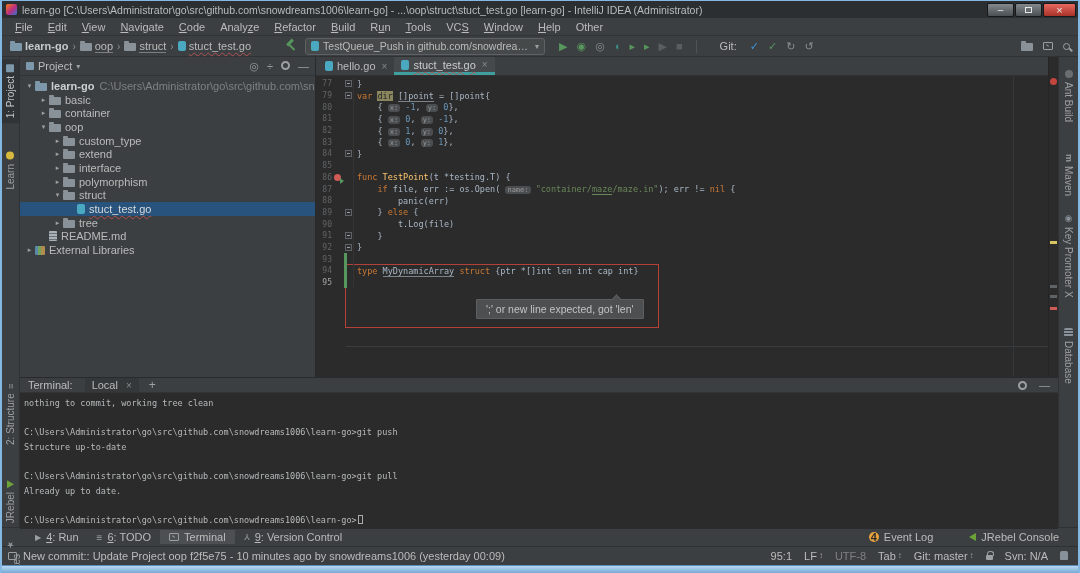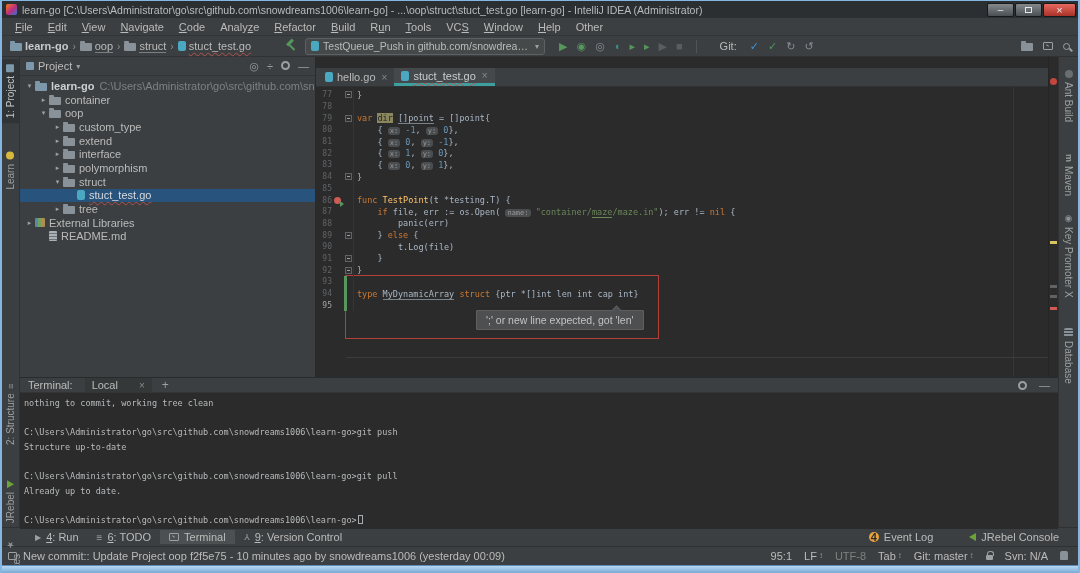--- a/index.html
+++ b/index.html
@@ -63,21 +63,21 @@
   .tree-row { height:13.7px; display:flex; align-items:center; white-space:nowrap; }
   .tree-row.selected { background:var(--selection_blue); color:#d8dadc; }
   .tr-arrow { width:11px; text-align:center; font-size:7px; color:#9da0a2; flex:0 0 auto; }
   .tr-label { margin-left:4px; }
   .tr-label.bold { font-weight:bold; color:#cdd0d2; }
   .tr-label.excluded { color:var(--excluded_yellow); }
   .tr-path { color:#7d8184; margin-left:5px; overflow:hidden; }
   
   .editor { flex:1; min-width:0; display:flex; flex-direction:column; background:#2b2b2b; }
   .tabbar { height:19px; background:#3c3f41; display:flex; align-items:flex-end; padding-left:2px;
-            border-bottom:1px solid #2f3133;margin-top:11px; }
+            border-bottom:1px solid #2f3133; }
   .tab { display:flex; align-items:center; gap:4px; padding:0 7px; height:18px; font-size:11px; color:#bbbbbb; }
   .tab.active { background:#45494b; border-bottom:3px solid var(--accent_tab_underline); color:#c9cccd; }
   .tab .tab-close { color:#84898c; font-size:10px; margin-left:2px; }
   .code-region { position:relative; flex:1; overflow:hidden; font-family:"DejaVu Sans Mono", monospace; }
   .code-lines { position:absolute; top:2px; left:0; right:16px; }
   .code-line { height:11.7px; display:flex; align-items:center; white-space:pre; font-size:8.5px; }
   .ln-num { width:16px; text-align:right; color:var(--line_number); font-size:8px; flex:0 0 auto; }
   .code-line.cur .ln-num { color:#a2a5a7; }
   .ln-ic { width:11px; flex:0 0 auto; display:flex; justify-content:center; align-items:center; }
   .ln-fold { width:11px; flex:0 0 auto; position:relative; display:flex; justify-content:center; align-items:center;
@@ -108,21 +108,21 @@
               border-left:1px solid #5c5e60; border-top:1px solid #5c5e60; transform:rotate(45deg); }
   
   .stripe { width:10px; background:#2b2b2b; border-left:1px solid #252525; position:relative; }
   .stripe-err-top { position:absolute; top:21px; left:1px; width:7px; height:7px; border-radius:50%; background:#c4453e; }
   .mark { position:absolute; left:1px; width:7px; height:3px; }
   
   .terminal-panel { height:150px; display:flex; flex-direction:column; border-top:1px solid #282b2d; }
   .term-header { height:19px; background:#3c3f41; display:flex; align-items:center; font-size:11px;
                  color:#bbbbbb; padding:0 8px; border-bottom:1px solid #323537; }
   .term-title { margin-right:12px; }
-  .term-tab { display:flex; align-items:center; gap:21px; background:#353839; padding:1px 7px; }
+  .term-tab { display:flex; align-items:center; gap:8px; background:#353839; padding:1px 7px; }
   .term-close { color:#84898c; font-size:10px; }
   .term-add { margin-left:10px; color:#9da0a2; font-size:12px; }
   .term-hicons { margin-left:auto; display:flex; gap:12px; align-items:center; color:#9da0a2; }
   .term-body { flex:1; background:#2b2b2b; padding:5px 0 0 4px; font-family:"DejaVu Sans Mono", monospace;
                font-size:8.5px; color:#b7babc; }
   .term-line { height:14.6px; white-space:pre; }
   .term-cursor { display:inline-block; width:5px; height:9px; border:1px solid #a9adb0; vertical-align:-1px; margin-left:1px; }
   
   .bottombar { height:19px; background:#3c3f41; border-top:1px solid #2f3133; display:flex; align-items:center;
                font-size:11px; color:#bbbbbb; padding:0 10px 0 24px; }
@@ -347,20 +347,25 @@
           <div class="pp-tree" id="ptree">
               <div class="tree-row" style="padding-left: 4px;">
                 <span class="tr-arrow">▾</span>
                 <span class="ic ic-project-folder-icon"></span>
                 <span class="tr-label bold">learn-go</span>
                 <span class="tr-path">C:\Users\Administrator\go\src\github.com\snowdre</span>
               </div>
               <div class="tree-row" style="padding-left: 18px;">
                 <span class="tr-arrow">▸</span>
                 <span class="ic ic-folder-icon"></span>
+                <span class="tr-label">basic</span>
+              </div>
+              <div class="tree-row" style="padding-left: 18px;">
+                <span class="tr-arrow">▸</span>
+                <span class="ic ic-folder-icon"></span>
                 <span class="tr-label">container</span>
               </div>
               <div class="tree-row" style="padding-left: 18px;">
                 <span class="tr-arrow">▾</span>
                 <span class="ic ic-folder-icon"></span>
                 <span class="tr-label">oop</span>
               </div>
               <div class="tree-row" style="padding-left: 32px;">
                 <span class="tr-arrow">▸</span>
                 <span class="ic ic-folder-icon"></span>
@@ -389,29 +394,29 @@
               <div class="tree-row selected" style="padding-left: 46px;">
                 <span class="tr-arrow"></span>
                 <span class="ic ic-go-file-icon"></span>
                 <span class="tr-label typo">stuct_test.go</span>
               </div>
               <div class="tree-row" style="padding-left: 32px;">
                 <span class="tr-arrow">▸</span>
                 <span class="ic ic-folder-icon"></span>
                 <span class="tr-label">tree</span>
               </div>
-              <div class="tree-row" style="padding-left: 4px;">
-                <span class="tr-arrow">▸</span>
-                <span class="ic ic-libraries-icon"></span>
-                <span class="tr-label">External Libraries</span>
-              </div>
               <div class="tree-row" style="padding-left: 18px;">
                 <span class="tr-arrow"></span>
                 <span class="ic ic-readme-icon"></span>
                 <span class="tr-label">README.md</span>
+              </div>
+              <div class="tree-row" style="padding-left: 4px;">
+                <span class="tr-arrow">▸</span>
+                <span class="ic ic-libraries-icon"></span>
+                <span class="tr-label">External Libraries</span>
               </div>
             </div>
         </div>
 
         <div class="editor">
           <div class="tabbar" id="tabbar">
               <div class="tab">
                 <span class="ic ic-go-file-icon"></span>
                 <span>hello.go</span>
                 <span class="tab-close">×</span>
@@ -421,21 +426,20 @@
                 <span class="typo">stuct_test.go</span>
                 <span class="tab-close">×</span>
               </div>
             </div>
           <div class="code-region">
             <div class="margin-guide"></div>
             <div class="eof-line"></div>
             <div class="red-annotation"></div>
             <div class="code-lines" id="codelines">
                 <div class="code-line"><span class="ln-num">77</span><span class="ln-ic"></span><span class="ln-fold"><span class="fold-icon"></span></span><span class="ln-code"><span class="tok-p">}</span></span></div>
-                <div class="code-line"><span class="ln-num">78</span><span class="ln-ic"></span><span class="ln-fold"></span><span class="ln-code"></span></div>
                 <div class="code-line"><span class="ln-num">79</span><span class="ln-ic"></span><span class="ln-fold"><span class="fold-icon"></span></span><span class="ln-code"><span class="tok-k">var </span><span class="tok-hl">dir</span><span class="tok-p"> </span><span class="tok-u">[]point</span><span class="tok-p"> = []point{</span></span></div>
                 <div class="code-line"><span class="ln-num">80</span><span class="ln-ic"></span><span class="ln-fold"></span><span class="ln-code"><span class="tok-p">    { </span><span class="tok-h">x:</span><span class="tok-n"> -1</span><span class="tok-p">, </span><span class="tok-h">y:</span><span class="tok-n"> 0</span><span class="tok-p">},</span></span></div>
                 <div class="code-line"><span class="ln-num">81</span><span class="ln-ic"></span><span class="ln-fold"></span><span class="ln-code"><span class="tok-p">    { </span><span class="tok-h">x:</span><span class="tok-n"> 0</span><span class="tok-p">, </span><span class="tok-h">y:</span><span class="tok-n"> -1</span><span class="tok-p">},</span></span></div>
                 <div class="code-line"><span class="ln-num">82</span><span class="ln-ic"></span><span class="ln-fold"></span><span class="ln-code"><span class="tok-p">    { </span><span class="tok-h">x:</span><span class="tok-n"> 1</span><span class="tok-p">, </span><span class="tok-h">y:</span><span class="tok-n"> 0</span><span class="tok-p">},</span></span></div>
                 <div class="code-line"><span class="ln-num">83</span><span class="ln-ic"></span><span class="ln-fold"></span><span class="ln-code"><span class="tok-p">    { </span><span class="tok-h">x:</span><span class="tok-n"> 0</span><span class="tok-p">, </span><span class="tok-h">y:</span><span class="tok-n"> 1</span><span class="tok-p">},</span></span></div>
                 <div class="code-line"><span class="ln-num">84</span><span class="ln-ic"></span><span class="ln-fold"><span class="fold-icon"></span></span><span class="ln-code"><span class="tok-p">}</span></span></div>
                 <div class="code-line"><span class="ln-num">85</span><span class="ln-ic"></span><span class="ln-fold"></span><span class="ln-code"></span></div>
                 <div class="code-line"><span class="ln-num">86</span><span class="ln-ic"><span class="test-run-icon"></span></span><span class="ln-fold"></span><span class="ln-code"><span class="tok-k">func </span><span class="tok-f">TestPoint</span><span class="tok-p">(t *testing.T) {</span></span></div>
                 <div class="code-line"><span class="ln-num">87</span><span class="ln-ic"></span><span class="ln-fold"></span><span class="ln-code"><span class="tok-p">    </span><span class="tok-k">if</span><span class="tok-p"> file, err := os.Open( </span><span class="tok-h">name:</span><span class="tok-s"> "container/</span><span class="tok-su">maze</span><span class="tok-s">/maze.in"</span><span class="tok-p">); err != </span><span class="tok-k">nil</span><span class="tok-p"> {</span></span></div>
                 <div class="code-line"><span class="ln-num">88</span><span class="ln-ic"></span><span class="ln-fold"></span><span class="ln-code"><span class="tok-p">        panic(err)</span></span></div>

